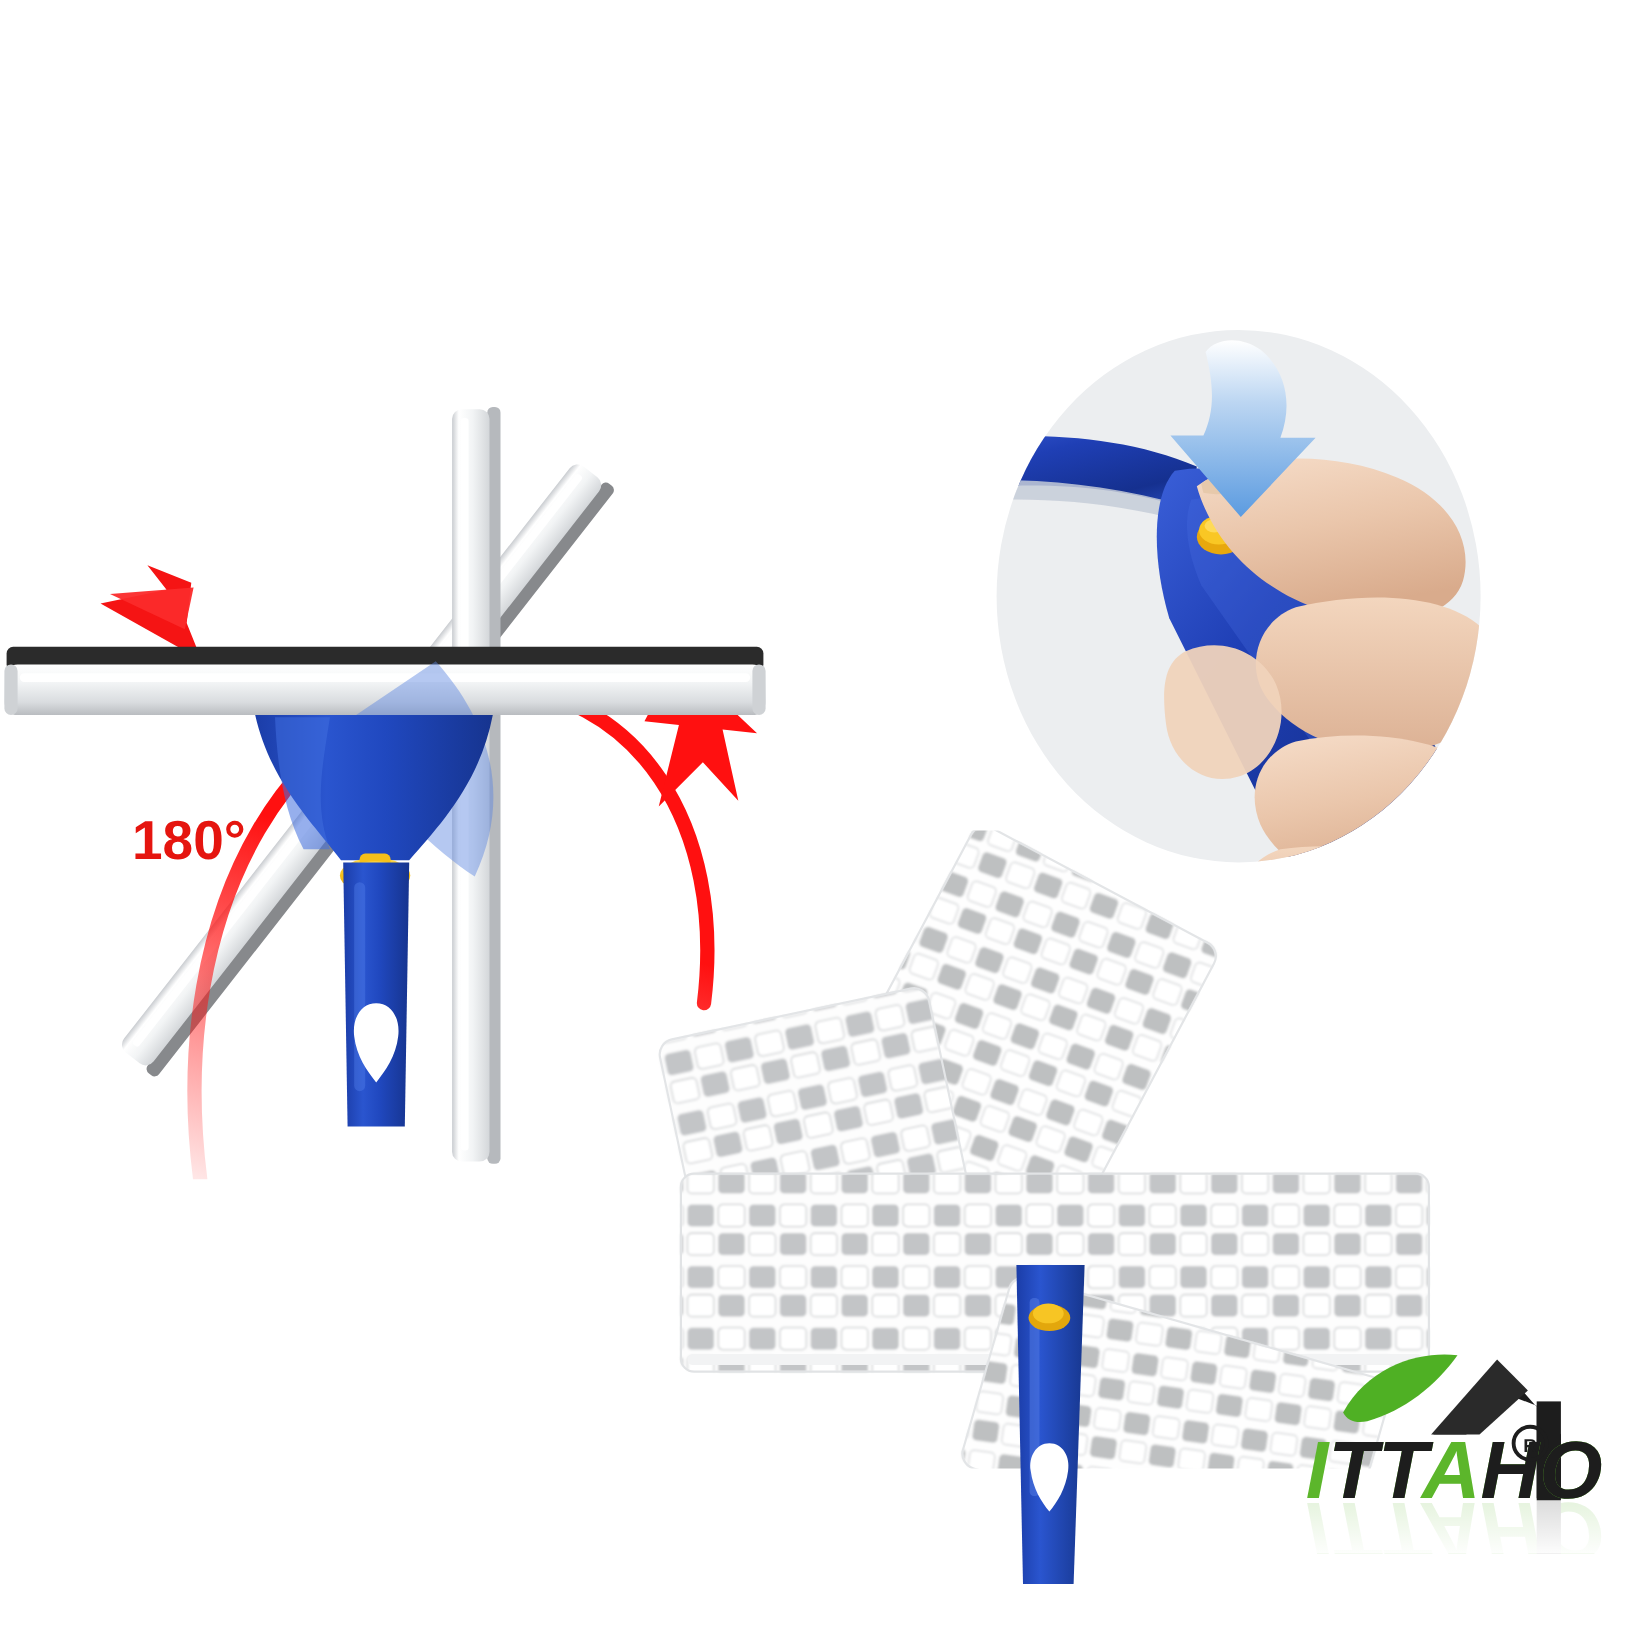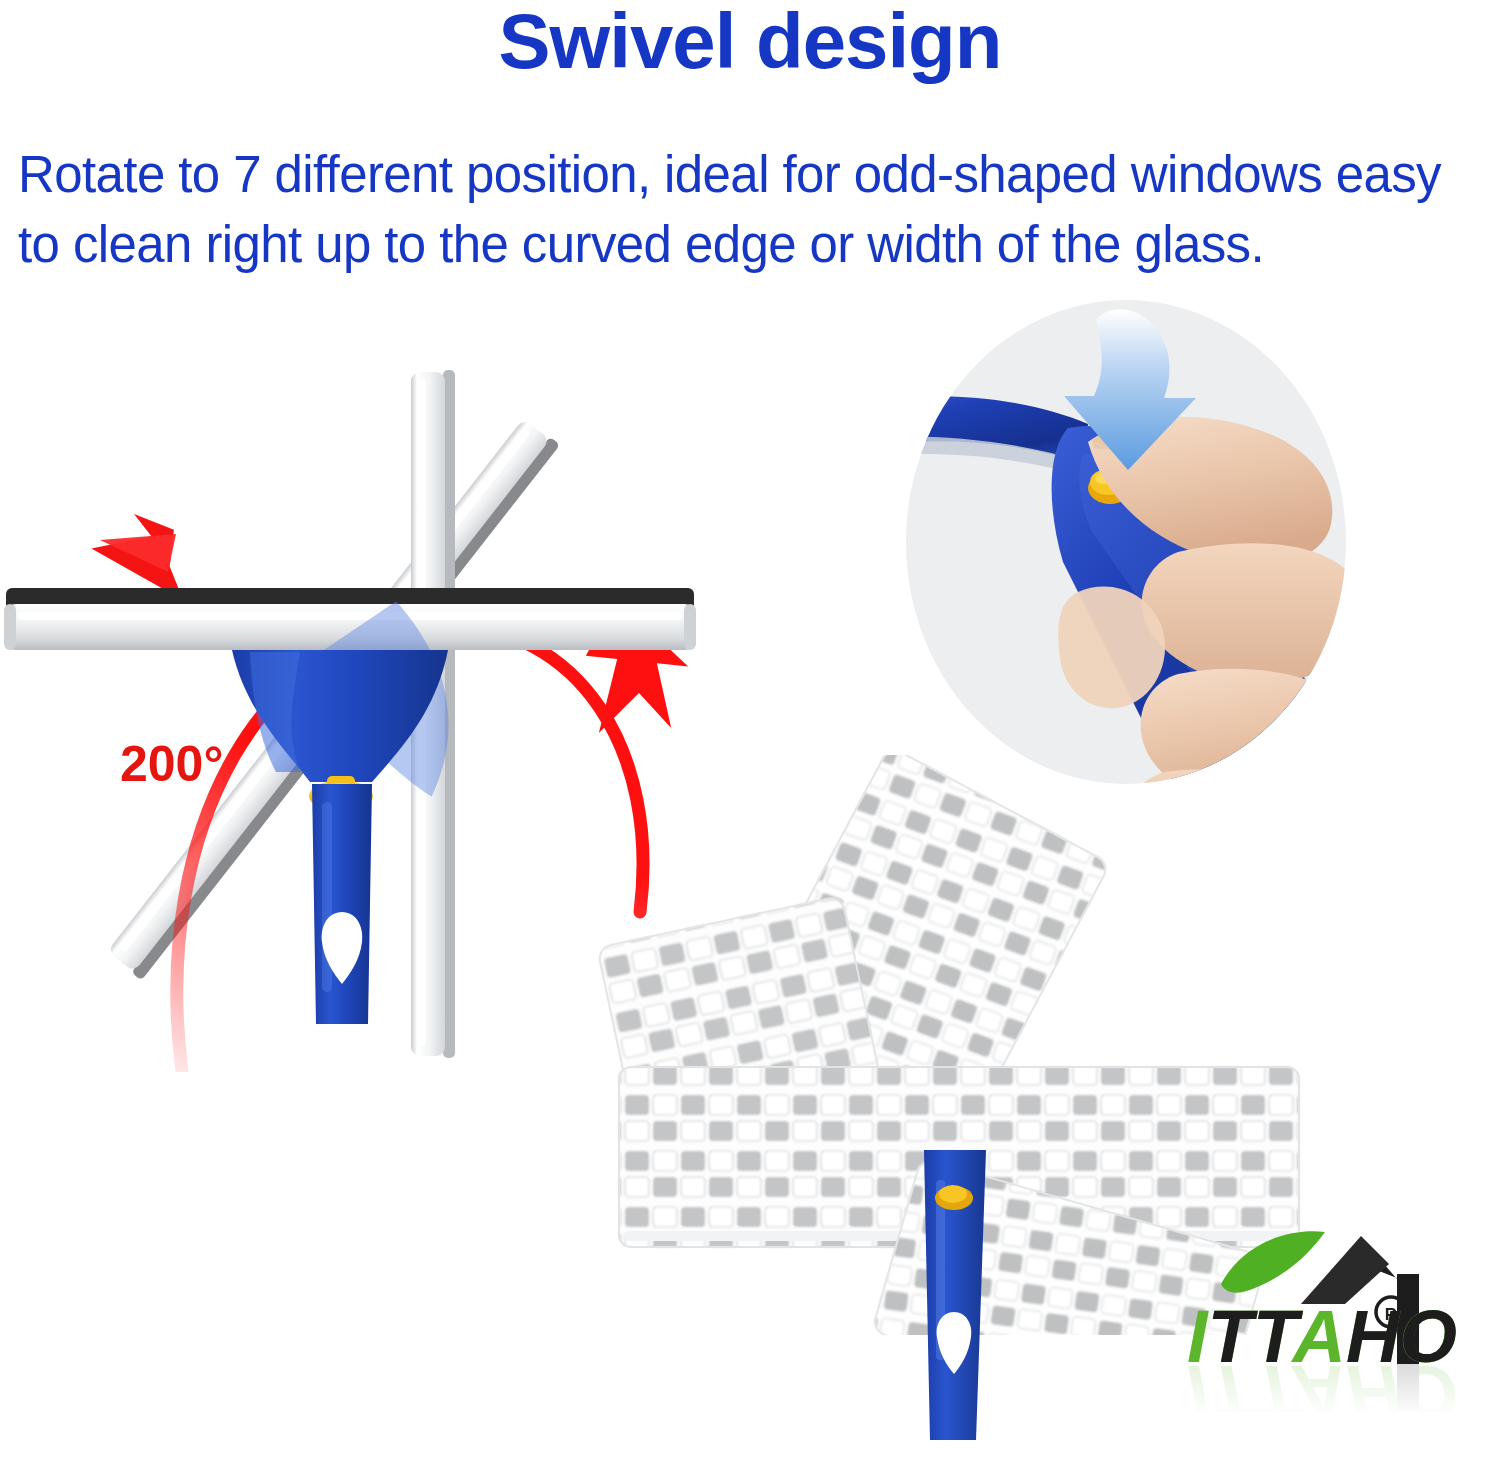--- a/index.html
+++ b/index.html
@@ -82,23 +82,21 @@
     left: 1185px; top: 1212px;
     width: 300px; height: 200px;
   }
   .logo svg { display: block; width: 300px; height: 200px; }
 </style>
 </head>
 <body>
 
 <div id="page">
 
-  <div class="headline">Swivel design</div>
-
-  <div class="subtext">Rotate to 7 different position, ideal for odd-shaped windows easy to clean right up to the curved edge or width of the glass.</div>
+
 
   <div class="illus-left">
     <svg viewBox="0 0 700 720" xmlns="http://www.w3.org/2000/svg">
       <defs>
         <linearGradient id="metalV" x1="0" y1="0" x2="1" y2="0">
           <stop offset="0" stop-color="#c9ccd0"></stop>
           <stop offset="0.18" stop-color="#ffffff"></stop>
           <stop offset="0.55" stop-color="#f2f4f5"></stop>
           <stop offset="1" stop-color="#d4d7da"></stop>
         </linearGradient>
@@ -171,21 +169,21 @@
 
       <g>
         <path d="M 312 432 L 372 432 L 368 672 L 316 672 Z" fill="url(#handleGrad)"></path>
         <rect x="322" y="450" width="10" height="190" rx="5" fill="#4d79e6" opacity="0.45"></rect>
         <path d="M 342 560 C 356 560, 364 574, 362 590 C 360 608, 350 622, 342 632
                  C 334 622, 324 608, 322 590 C 320 574, 328 560, 342 560 Z" fill="#ffffff"></path>
       </g>
     </svg>
   </div>
 
-  <div class="deg-label">200°</div>
+  <div class="deg-label">180°</div>
 
   <div class="inset-circle">
     <svg viewBox="0 0 530 500" xmlns="http://www.w3.org/2000/svg">
       <defs>
         <linearGradient id="arrowBlue" x1="0" y1="0" x2="0" y2="1">
           <stop offset="0" stop-color="#ffffff"></stop>
           <stop offset="0.35" stop-color="#bcd6f2"></stop>
           <stop offset="1" stop-color="#5b9be0"></stop>
         </linearGradient>
         <linearGradient id="skin" x1="0" y1="0" x2="0.3" y2="1">

